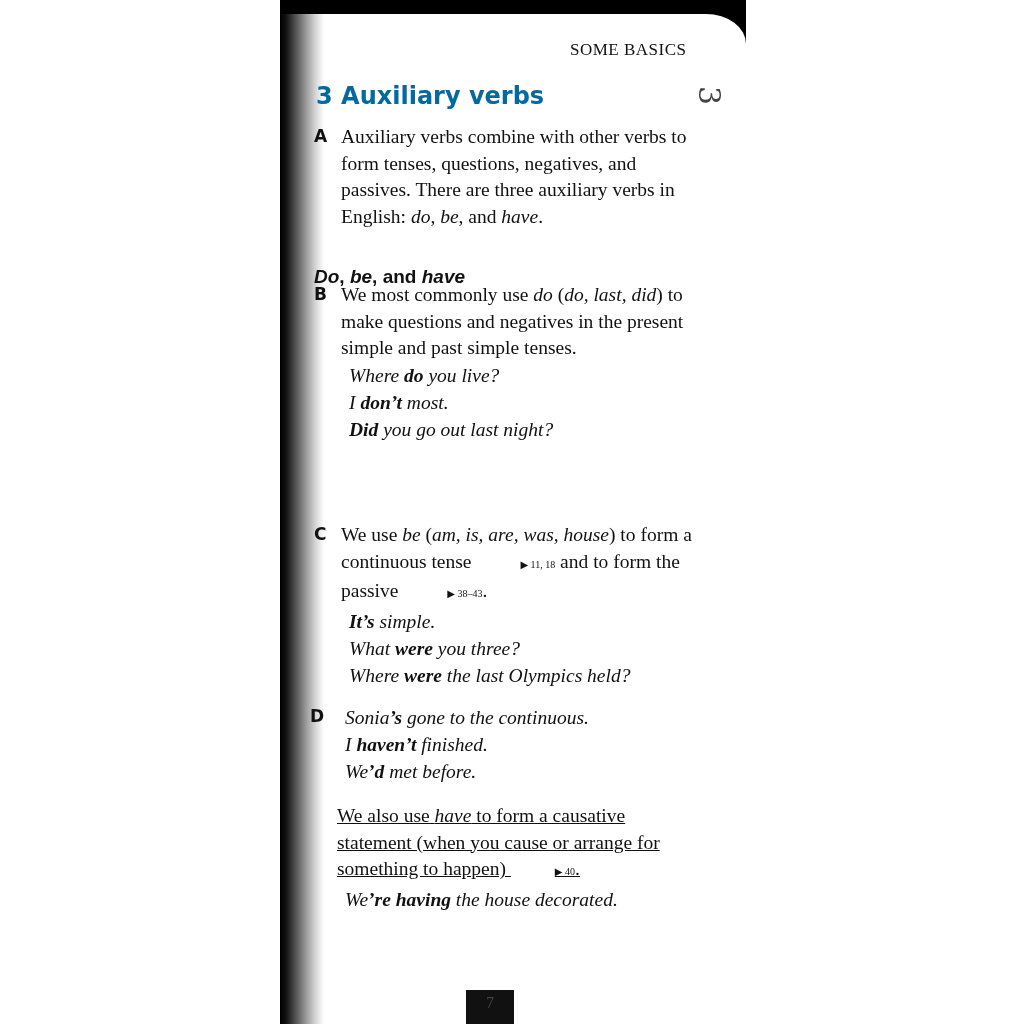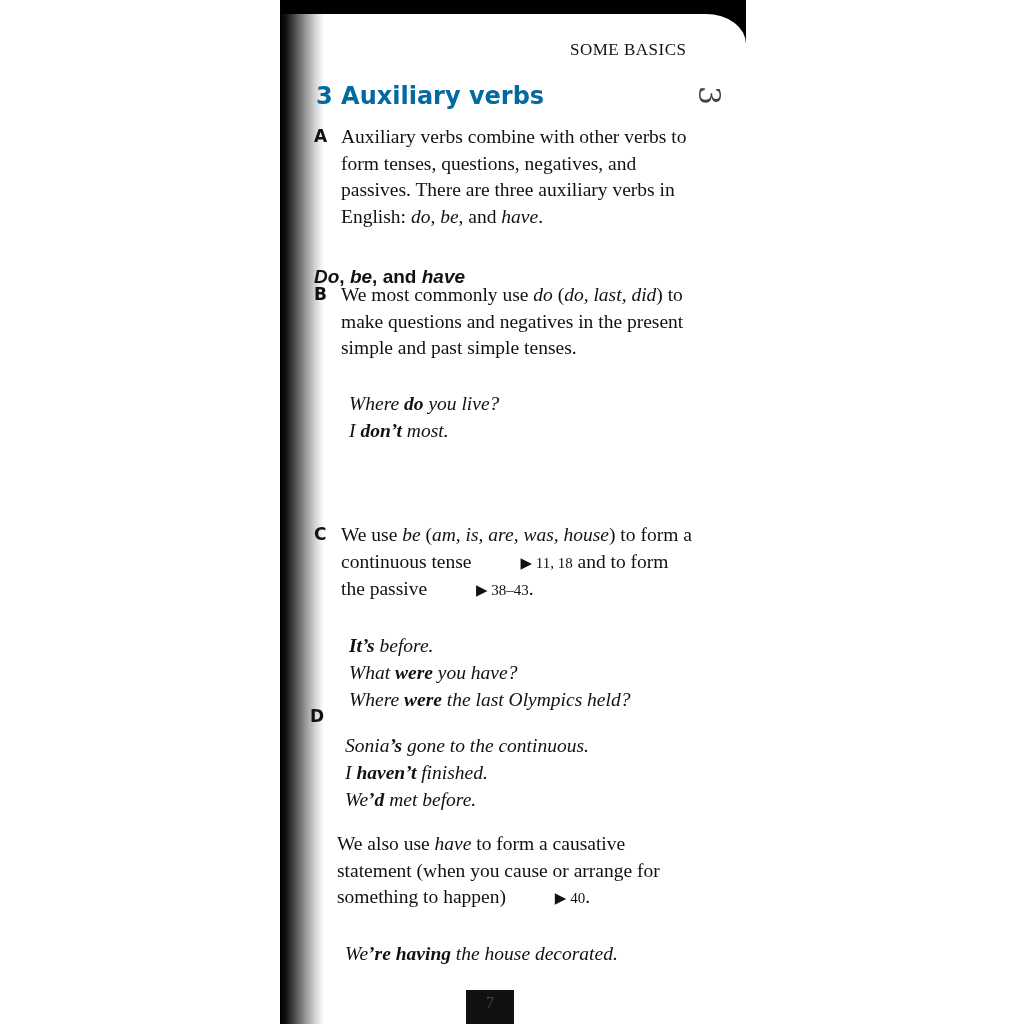--- a/index.html
+++ b/index.html
@@ -34,28 +34,28 @@
       position: absolute; top: 68px; left: 36px;
       font-family: "DejaVu Sans", "Liberation Sans", sans-serif;
       font-weight: bold; font-size: 24px; color: #0369a1;
     }
     .section { position: absolute; left: 34px; width: 380px; }
     .letter {
       position: absolute; left: 0; top: 2px;
       font-family: "DejaVu Sans", sans-serif; font-weight: bold; font-size: 17px;
     }
     .para { margin-left: 27px; font-size: 19.5px; line-height: 26.5px; }
-    .examples { margin-left: 35px; font-size: 19.5px; line-height: 27px; font-style: italic; margin-top: 28px; }
+    .examples { margin-left: 35px; font-size: 19.5px; line-height: 27px; font-style: italic; }
     .examples b { font-style: italic; }
     .subhead {
       position: absolute; left: 34px; top: 244px;
       font-family: Liberation Sans, sans-serif; font-weight: bold; font-size: 19px; margin-top: 8px;
     }
     .subhead i { font-style: italic; }
-    .ref { font-size: 15px; padding-left: 44px; }
+    .ref { font-size: 10px; padding-left: 44px; }
     .page-num {
       position: absolute; left: 186px; top: 976px; width: 48px; height: 34px;
       background: #111; color: #444; text-align: center; font-size: 16px; line-height: 26px;
     }
   </style>
 </head>
 <body>
 
 <div class="photo">
   <div class="page">
@@ -74,41 +74,42 @@
     <div class="subhead">
       <i>Do</i><span>, </span><i>be</i><span>, and </span><i>have</i>
     </div>
 
     <div class="section" style="top:268px;">
       <span class="letter">B</span>
       <div class="para"><span>We most commonly use </span><i>do</i><span> (</span><i>do, last, did</i><span>) to make questions and negatives in the present simple and past simple tenses.</span></div>
       <div class="examples">
           <div><span>Where </span><b>do</b><span> you live?</span></div>
           <div><span>I </span><b>don’t</b><span> most.</span></div>
+          <div><b>Did</b><span> you go out last night?</span></div>
         </div>
     </div>
 
     <div class="section" style="top:508px;">
       <span class="letter">C</span>
       <div class="para"><span>We use </span><i>be</i><span> (</span><i>am, is, are, was, house</i><span>) to form a continuous tense </span><span class="ref">▶ 11, 18</span><span> and to form the passive </span><span class="ref">▶ 38–43</span><span>.</span></div>
       <div class="examples">
-          <div><b>It’s</b><span> before.</span></div>
-          <div><span>What </span><b>were</b><span> you have?</span></div>
+          <div><b>It’s</b><span> simple.</span></div>
+          <div><span>What </span><b>were</b><span> you three?</span></div>
           <div><span>Where </span><b>were</b><span> the last Olympics held?</span></div>
         </div>
     </div>
 
     <div class="section" style="top:690px; left:30px;">
       <span class="letter">D</span>
       <div class="examples">
           <div><span>Sonia</span><b>’s</b><span> gone to the continuous.</span></div>
           <div><span>I </span><b>haven’t</b><span> finished.</span></div>
           <div><span>We</span><b>’d</b><span> met before.</span></div>
         </div>
-      <div class="para" style="margin-top:18px;"><span>We also use </span><i>have</i><span> to form a causative statement (when you cause or arrange for something to happen) </span><span class="ref">▶ 40</span><span>.</span></div>
+      <div class="para" style="margin-top:18px;text-decoration:underline;"><span>We also use </span><i>have</i><span> to form a causative statement (when you cause or arrange for something to happen) </span><span class="ref">▶ 40</span><span>.</span></div>
       <div class="examples">
           <div><span>We</span><b>’re having</b><span> the house decorated.</span></div>
         </div>
     </div>
 
     <div class="page-num">7</div>
   </div>
 </div>
 
 </body></html>

